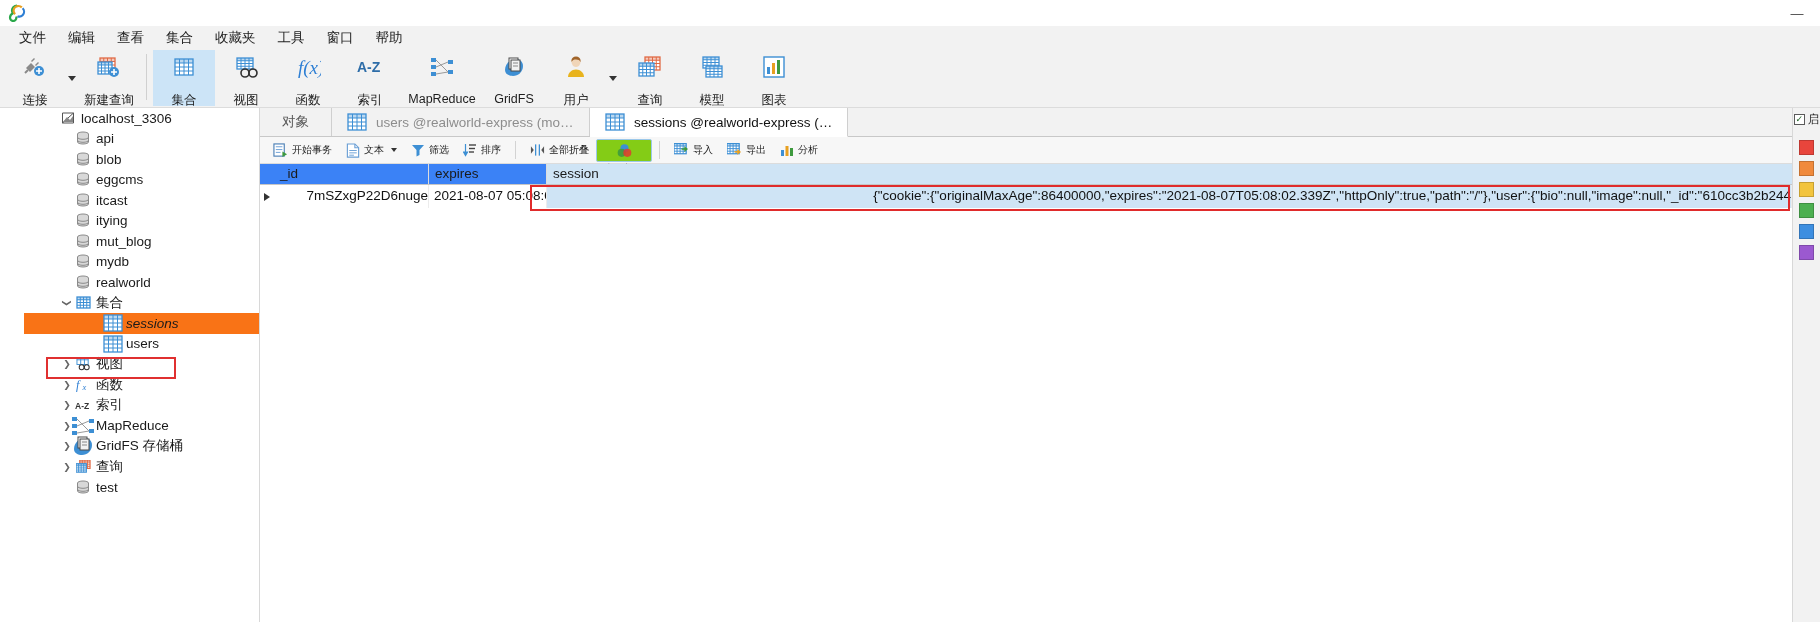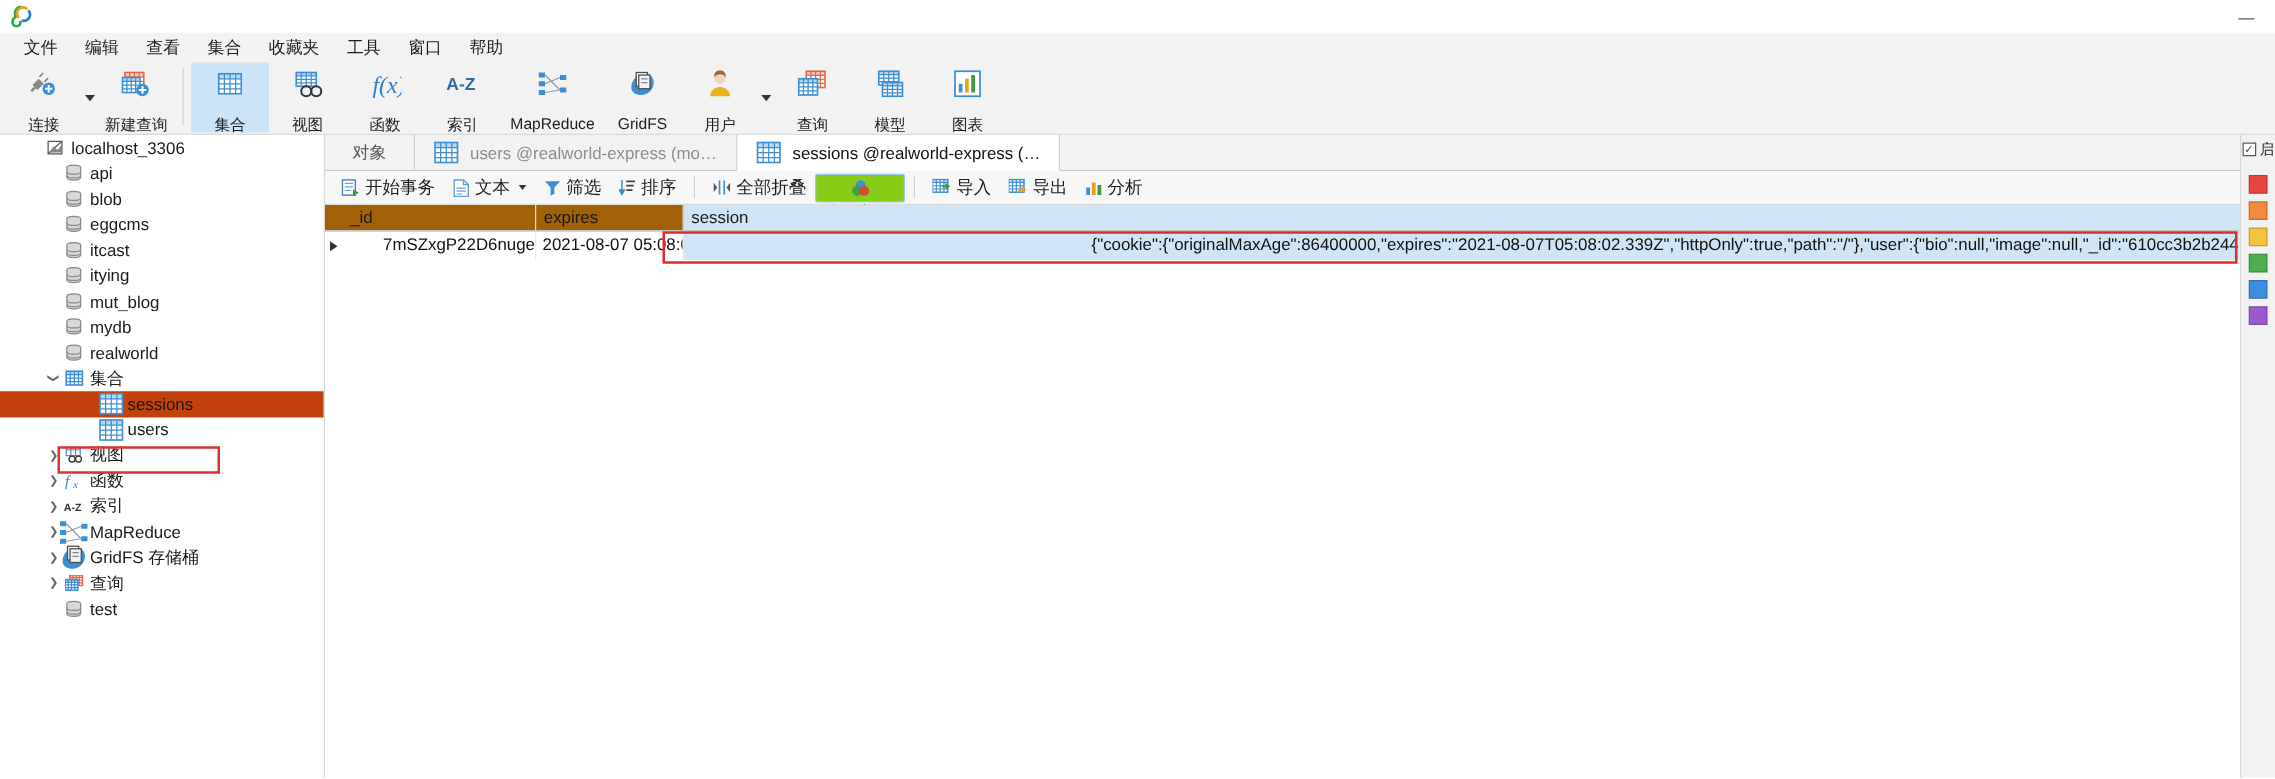--- a/index.html
+++ b/index.html
@@ -51,22 +51,22 @@
 
   
   .body-wrap { display:flex; height:calc(623px - 26px - 24px - 59px); }
 
   
   .sidebar {
     width:260px; background:#ffffff; border-right:1px solid #d8d8d8;
     overflow:hidden; position:relative; flex:0 0 260px;
   }
   .tree-row { height:20.5px; display:flex; align-items:center; white-space:nowrap;
-              font-size:13.5px; color:#1a1a1a; }
-  .tree-row.selected { background:#c2410c; }
+              font-size:13.5px; color:#1a1a1a;margin-left:24px; }
+  .tree-row.selected { background:#f97316;font-style:italic; }
   .tree-row .tw { width:14px; display:flex; align-items:center; justify-content:center;
                   flex:0 0 14px; color:#666; font-size:9px; }
   .tree-row .ti { width:18px; display:flex; align-items:center; justify-content:center;
                   flex:0 0 18px; margin-right:4px; }
   .tree-row .tl { overflow:hidden; text-overflow:ellipsis; }
   .tl.italic-dim { font-style:italic; color:#8a8a8a; }
   .sel-outline {
     position:absolute; border:2px solid #e03030; pointer-events:none;
   }
 
@@ -84,29 +84,29 @@
     max-width:258px; border-right:1px solid #cfcfcf; color:#8d8d8d; background:#f2f2f2;
   }
   .tab.active { background:#ffffff; color:#111; border-bottom:1px solid #ffffff;
                 margin-bottom:-1px; }
   .tab .tname { overflow:hidden; text-overflow:ellipsis; white-space:nowrap; }
 
   
   .gridbar { height:27px; background:#f7f7f7; display:flex; align-items:center;
              padding-left:6px; border-bottom:1px solid #dcdcdc; }
   .gb-btn { display:flex; align-items:center; gap:4px; padding:3px 7px; height:23px;
-            font-size:14px; color:#1d1d1d; white-space:nowrap; border-radius:2px; }
+            font-size:10px; color:#1d1d1d; white-space:nowrap; border-radius:2px; }
   .gb-btn.on { background:#84cc16; border:1px solid #9cc8ea;flex-direction:column; }
   .gb-sep { width:1px; height:18px; background:#d3d3d3; margin:0 7px; }
   .gb-caret { width:0;height:0;border-left:3.5px solid transparent;border-right:3.5px solid transparent;
               border-top:4.5px solid #333; margin-left:3px; }
 
   
   .gridarea { flex:1; position:relative; overflow:hidden; }
-  .hdr-row { display:flex; height:21px; background:#a16207;
+  .hdr-row { display:flex; height:21px; background:#3b82f6;
              border-bottom:1px solid #c6c6c6; }
   .hdr-cell { font-size:13.5px; color:#1a1a1a; padding:2px 0 0 6px;
               border-right:1px solid #dcdcdc; white-space:nowrap; overflow:hidden; }
   .hdr-cell.sel { background:#cfe4f5; }
   .data-row { display:flex; height:23px; align-items:stretch; }
   .rowmark { width:14px; flex:0 0 14px; display:flex; align-items:center;
              justify-content:center; }
   .arrow-r { width:0;height:0;border-top:4.5px solid transparent;border-bottom:4.5px solid transparent;
              border-left:6px solid #333; }
   .cell { font-size:13.5px; color:#111; padding:3px 0 0 5px; overflow:hidden;

